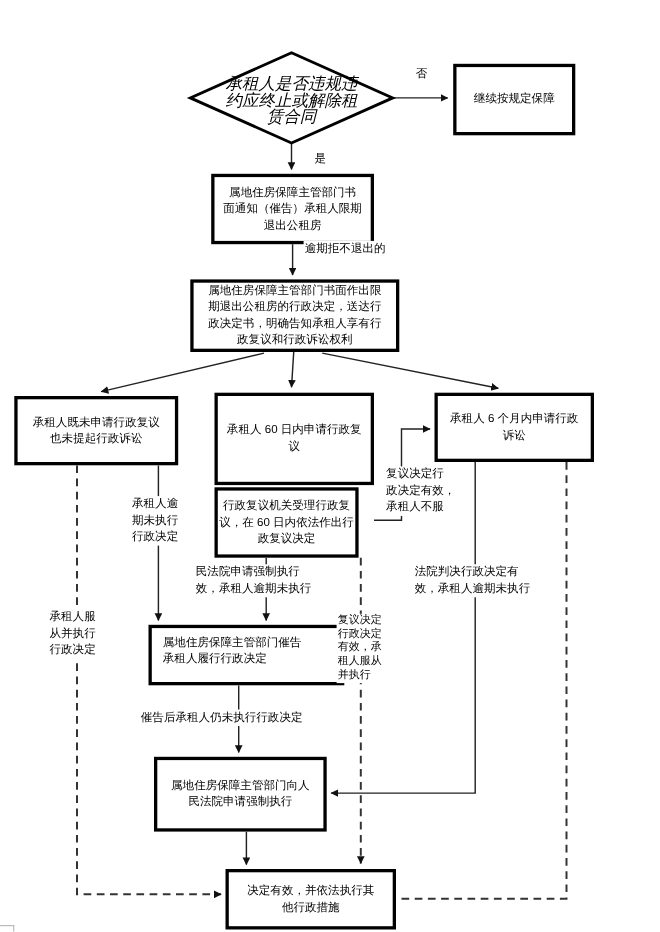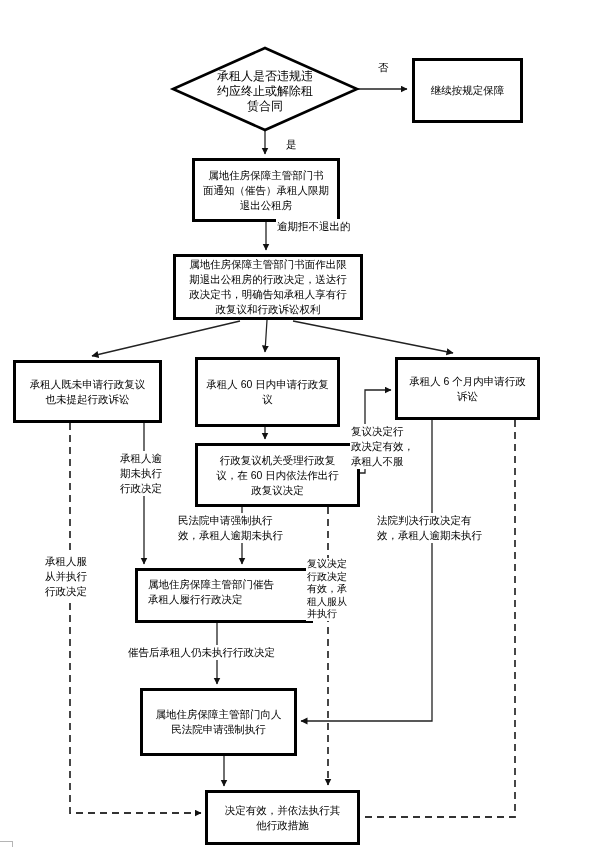--- a/index.html
+++ b/index.html
@@ -6,21 +6,21 @@
   #page{position:relative;width:600px;height:847px;background:#fff;overflow:hidden;
         font-family:"Liberation Sans","DejaVu Sans",sans-serif;color:#000;}
   #title{position:absolute;left:10px;top:7px;font-size:14.5px;font-weight:bold;letter-spacing:.5px;}
   svg.layer{position:absolute;left:0;top:0;width:600px;height:847px;}
   .box{position:absolute;background:#fff;border:3px solid #000;box-sizing:border-box;
        display:flex;align-items:center;justify-content:center;text-align:center;
        white-space:pre-line;font-size:10.5px;line-height:15px;}
   .box--left{align-items:flex-start;justify-content:flex-start;text-align:left;
        padding:6px 4px 0 10px;}
   .dtext{position:absolute;display:flex;align-items:center;justify-content:center;
-       text-align:center;white-space:pre-line;font-size:12px;line-height:15px;}
+       text-align:center;white-space:pre-line;font-size:15px;line-height:15px;font-style:italic;}
   .elabel{position:absolute;font-size:10.5px;line-height:15px;white-space:pre-line;
        background:#fff;padding:0 1px;}
   .elabel--tight{font-size:10px;line-height:12.5px;}
   #corner-artifact{position:absolute;left:0;top:841px;width:12px;height:6px;
        border-top:1px solid #b5b5b5;border-right:1px solid #b5b5b5;}
 </style>
 </head>
 <body>
 
 <div id="page">
@@ -66,27 +66,27 @@
 退出公租房</div>
 
   <div class="box" style="left:173px;top:254px;width:190px;height:66px;">属地住房保障主管部门书面作出限
 期退出公租房的行政决定，送达行
 政决定书，明确告知承租人享有行
 政复议和行政诉讼权利</div>
 
   <div class="box" style="left:13px;top:360px;width:149px;height:63px;">承租人既未申请行政复议
 也未提起行政诉讼</div>
 
-  <div class="box" style="left:195px;top:357px;width:145px;height:70px;">承租人 60 日内申请行政复
+  <div class="box" style="left:195px;top:357px;width:145px;height:84px;">承租人 60 日内申请行政复
 议</div>
 
   <div class="box" style="left:395px;top:357px;width:145px;height:63px;">承租人 6 个月内申请行政
 诉讼</div>
 
-  <div class="box" style="left:195px;top:443px;width:165px;height:64px;">行政复议机关受理行政复
+  <div class="box" style="left:195px;top:443px;width:131px;height:64px;">行政复议机关受理行政复
 议，在 60 日内依法作出行
 政复议决定</div>
 
   <div class="box box--left" style="left:135px;top:568px;width:178px;height:55px;">属地住房保障主管部门催告
 承租人履行行政决定</div>
 
   <div class="box" style="left:140px;top:688px;width:157px;height:68px;">属地住房保障主管部门向人
 民法院申请强制执行</div>
 
   <div class="box" style="left:205px;top:790px;width:155px;height:55px;">决定有效，并依法执行其

